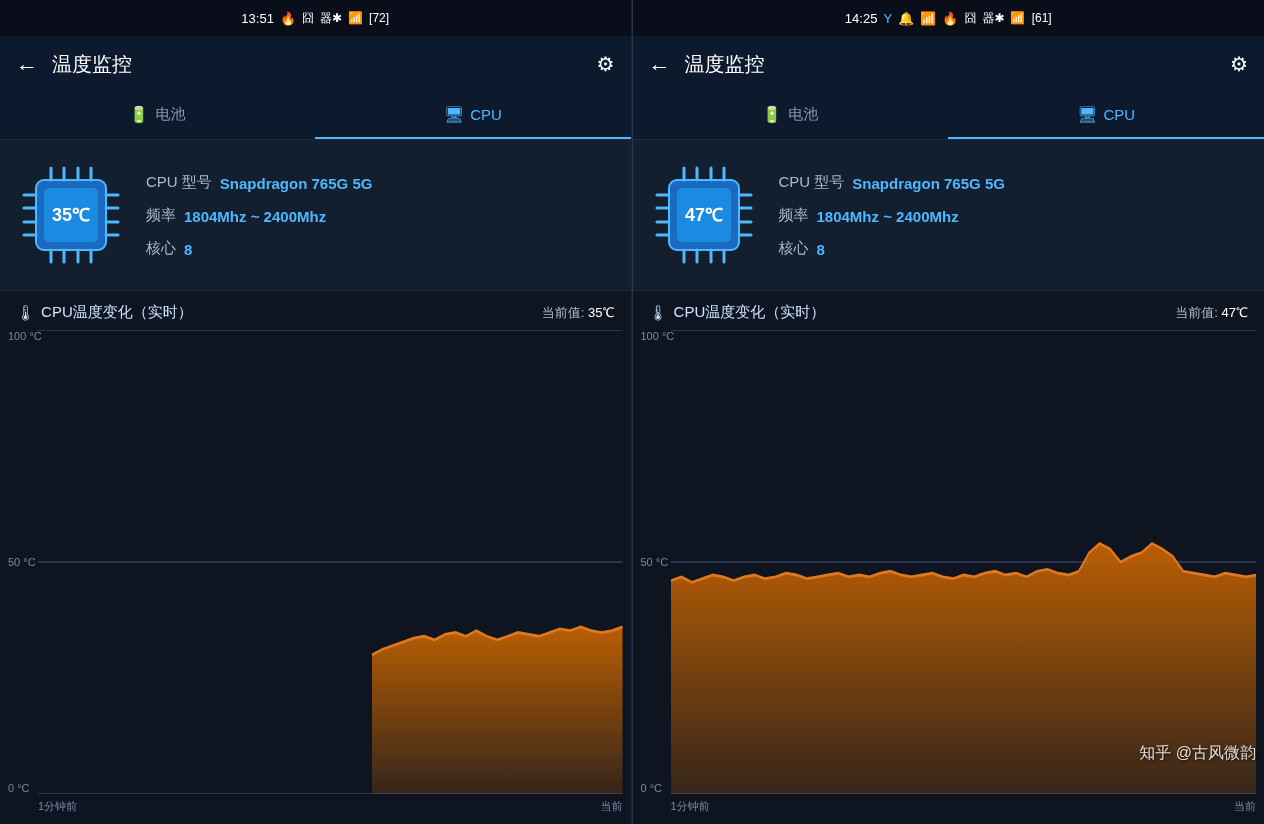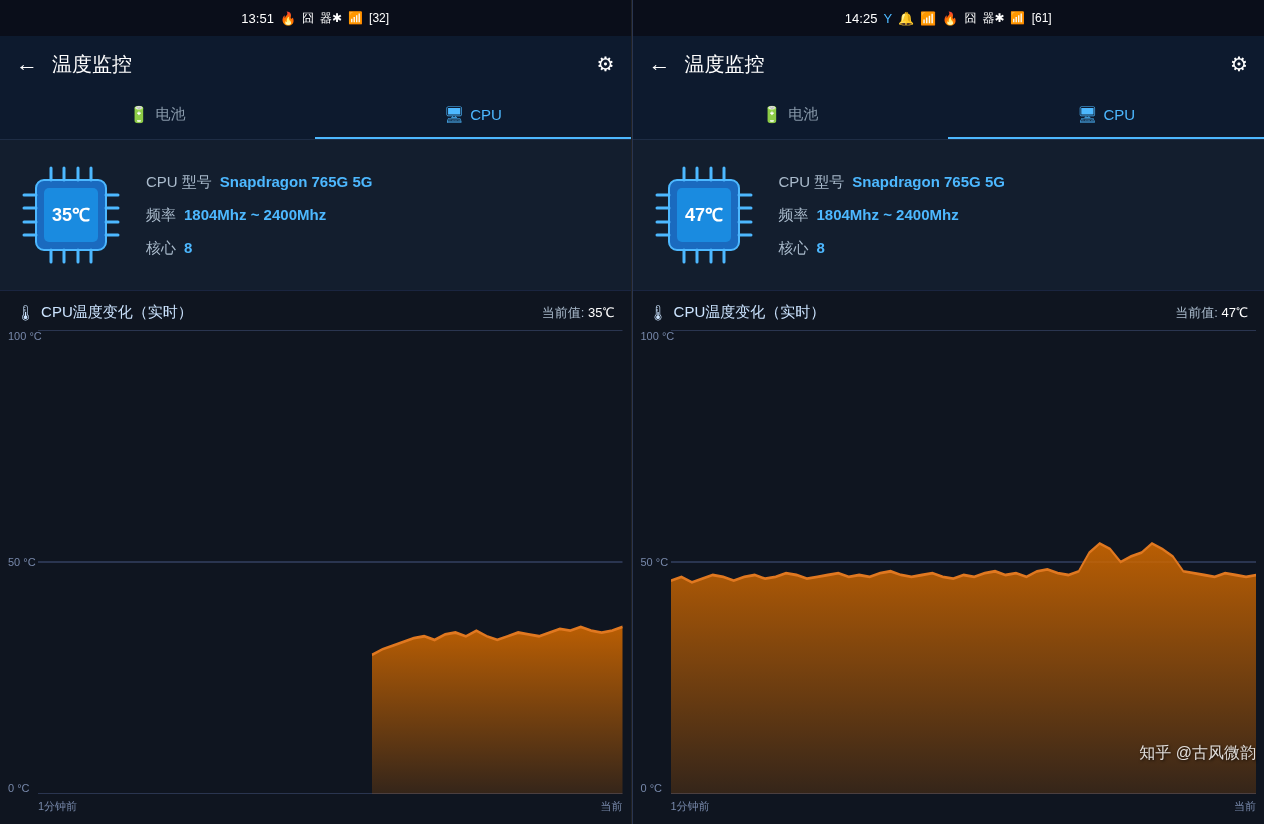--- a/index.html
+++ b/index.html
@@ -139,21 +139,21 @@
 
     .cpu-details {
       flex: 1;
       display: flex;
       flex-direction: column;
       gap: 14px;
     }
 
     .cpu-detail-row {
       display: flex;
-      align-items: flex-start;
+      align-items: flex-end;
       gap: 8px;
       font-size: 15px;
       color: #ccd6e8;
     }
 
     .cpu-detail-label {
       color: #aabbcc;
     }
 
     .cpu-detail-value {
@@ -249,21 +249,21 @@
     <div class="status-left">
       <span>13:51</span>
       <span>🔥</span>
       <span style="font-size:12px;">囧</span>
       <span style="font-size:12px;">器</span>
     </div>
     <div class="status-right">
       <span>✱</span>
       <span>📶</span>
       <span>
-        [<span>32</span>]
+        [<span>72</span>]
       </span>
     </div>
   </div>
 
   <div class="topbar">
     <div class="topbar-left">
       <span class="back-arrow">←</span>
       <span class="topbar-title">温度监控</span>
     </div>
     <span class="gear-icon">⚙</span>

